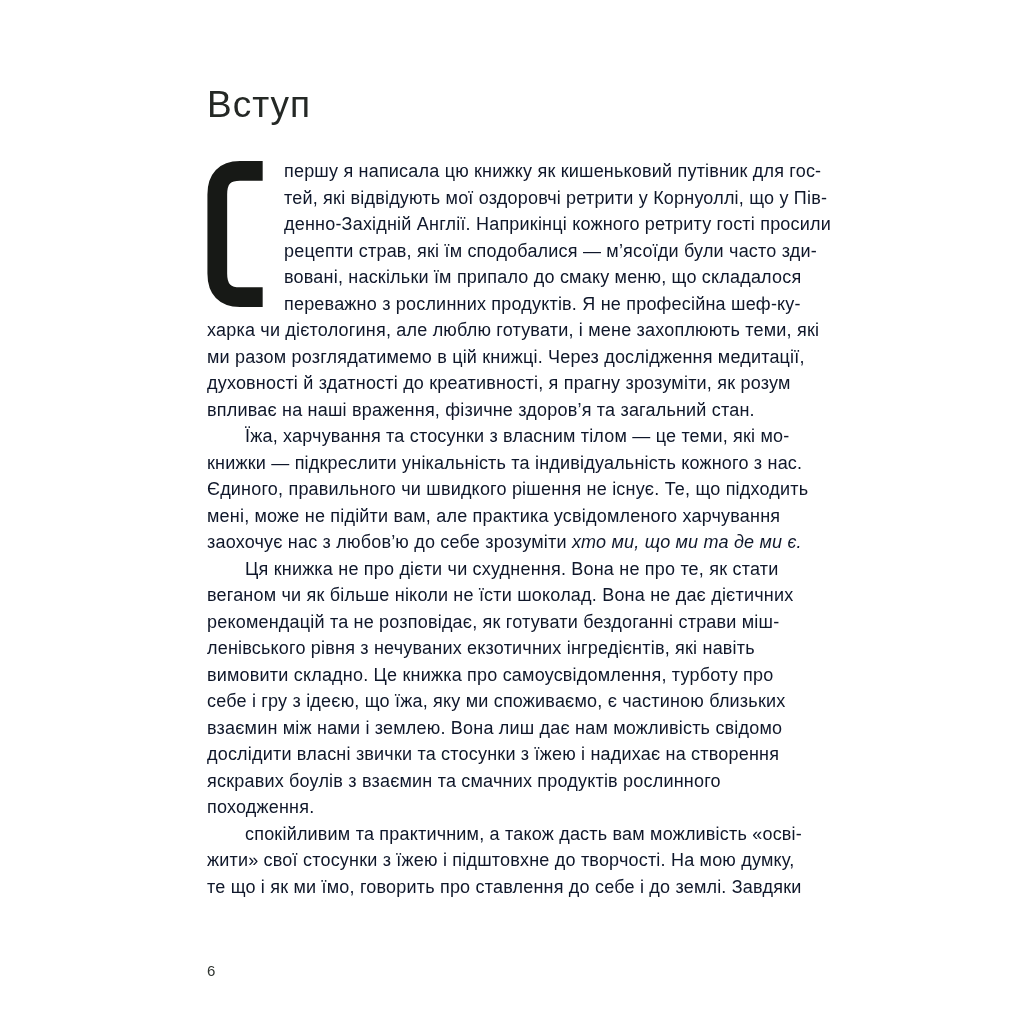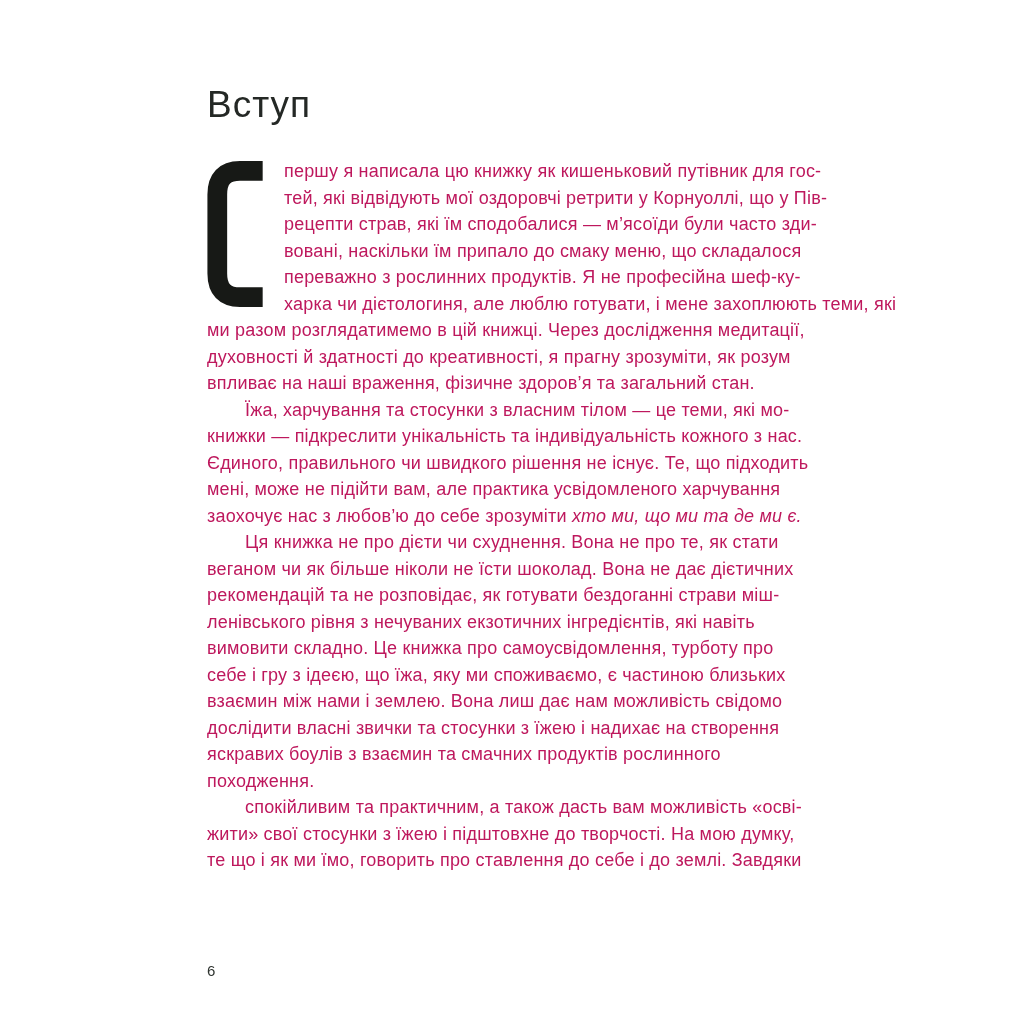--- a/index.html
+++ b/index.html
@@ -21,21 +21,21 @@
     margin: 0;
     font-size: 37px;
     font-weight: 400;
     letter-spacing: 1px;
     color: #242825;
   }
   .body-text {
     position: absolute;
     left: 207px; top: 158px;
     width: 640px;
-    color: #be185d;
+    color: #0f172a;
   }
   .para { margin: 0; }
   .para.indent .line:first-child { padding-left: 38px; }
   .line {
     white-space: nowrap;
     height: 26.5px;
     line-height: 26.5px;
     font-size: 18px;
     letter-spacing: 0.2px;
   }
@@ -69,20 +69,21 @@
   <div class="body-text" id="paragraphs">
       <div class="para">
         <span class="dropcap">
           <svg width="63" height="146" viewBox="0 0 63 148" aria-hidden="true">
             <path d="M56 10 L33 10 Q10 10 10 34 L10 114 Q10 138 33 138 L56 138" fill="none" stroke="#171916" stroke-width="20" stroke-linecap="butt"></path>
           </svg>
           <span class="sr">С</span>
         </span>
         <div class="line">першу я написала цю книжку як кишеньковий путівник для гос-</div>
         <div class="line">тей, які відвідують мої оздоровчі ретрити у Корнуоллі, що у Пів-</div>
+        <div class="line">денно-Західній Англії. Наприкінці кожного ретриту гості просили</div>
         <div class="line">рецепти страв, які їм сподобалися — м’ясоїди були часто зди-</div>
         <div class="line">вовані, наскільки їм припало до смаку меню, що складалося</div>
         <div class="line">переважно з рослинних продуктів. Я не професійна шеф-ку-</div>
         <div class="line">харка чи дієтологиня, але люблю готувати, і мене захоплюють теми, які</div>
         <div class="line">ми разом розглядатимемо в цій книжці. Через дослідження медитації,</div>
         <div class="line">духовності й здатності до креативності, я прагну зрозуміти, як розум</div>
         <div class="line">впливає на наші враження, фізичне здоров’я та загальний стан.</div>
       </div>
       <div class="para indent">
         <div class="line">Їжа, харчування та стосунки з власним тілом — це теми, які мо-</div>

